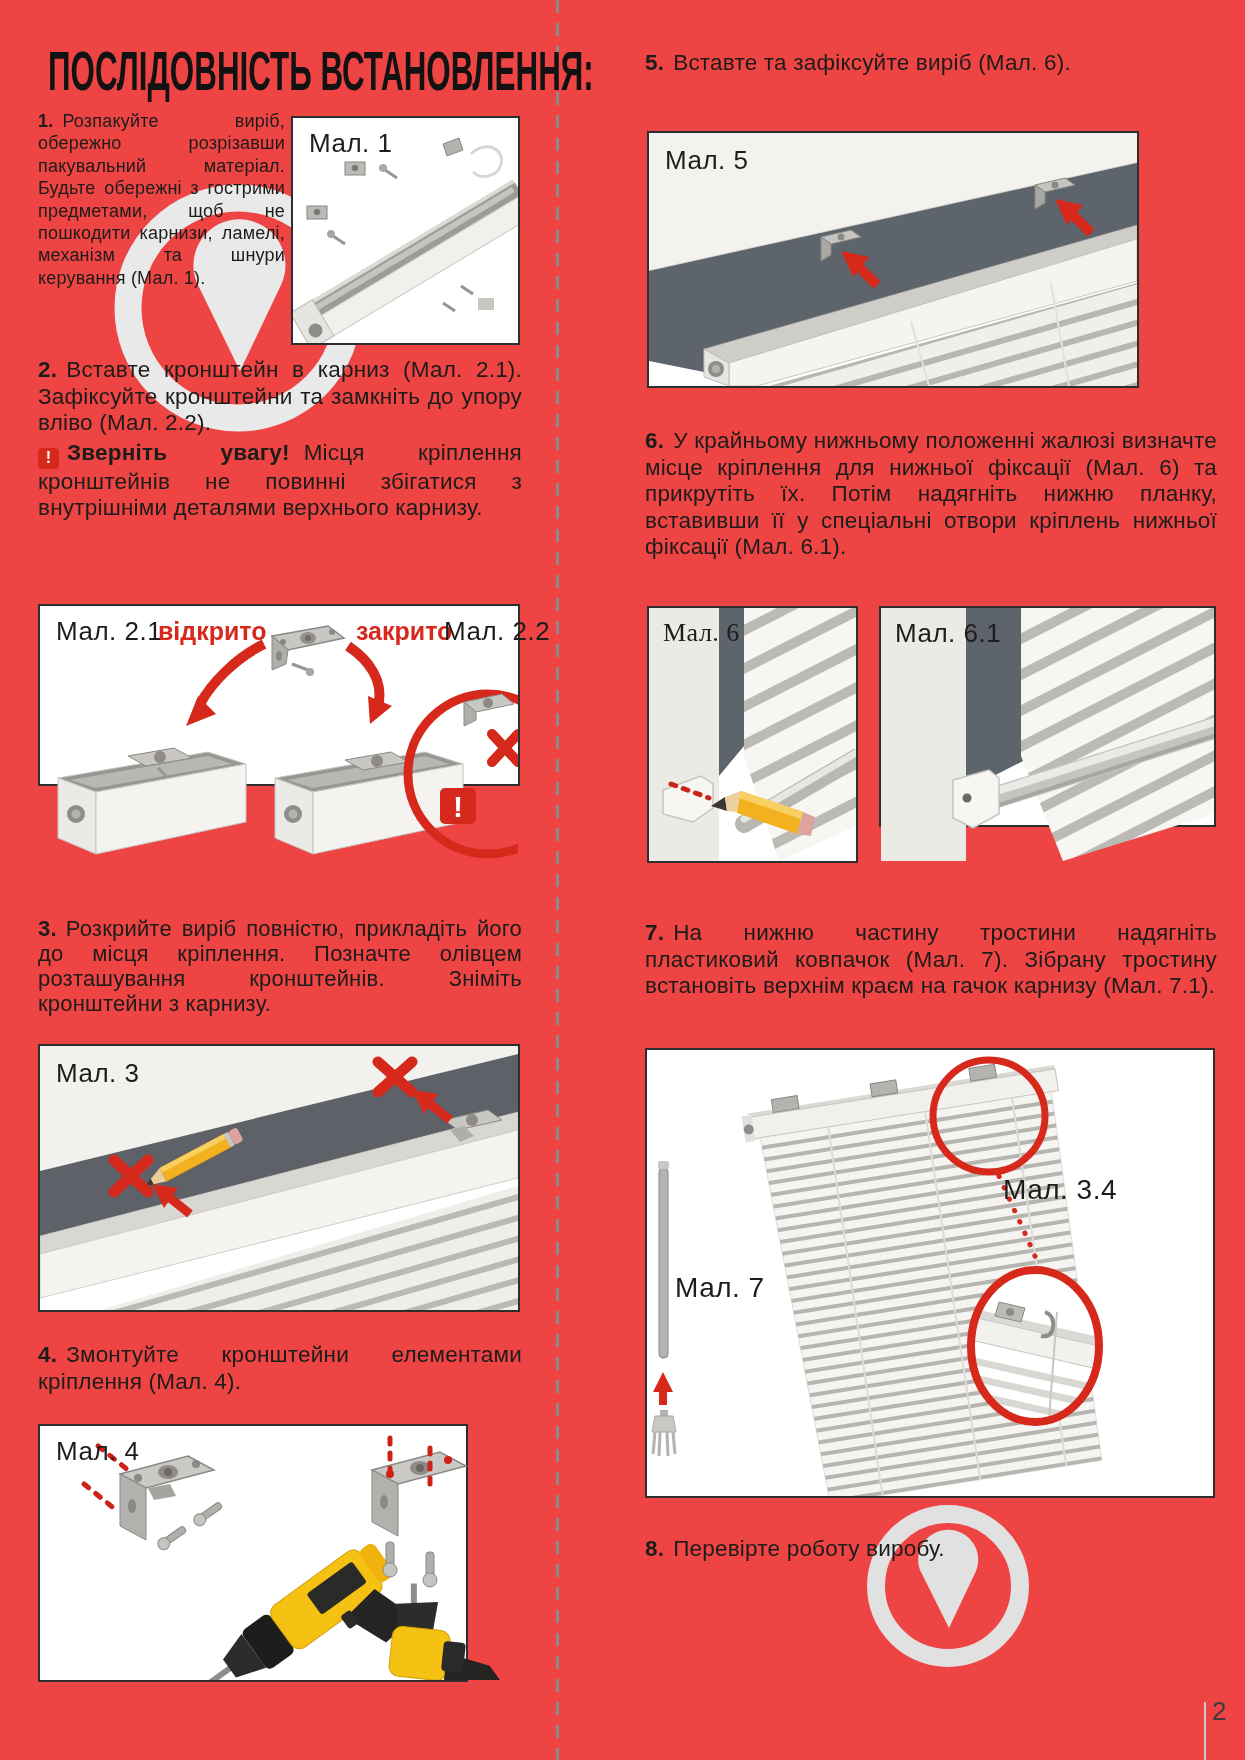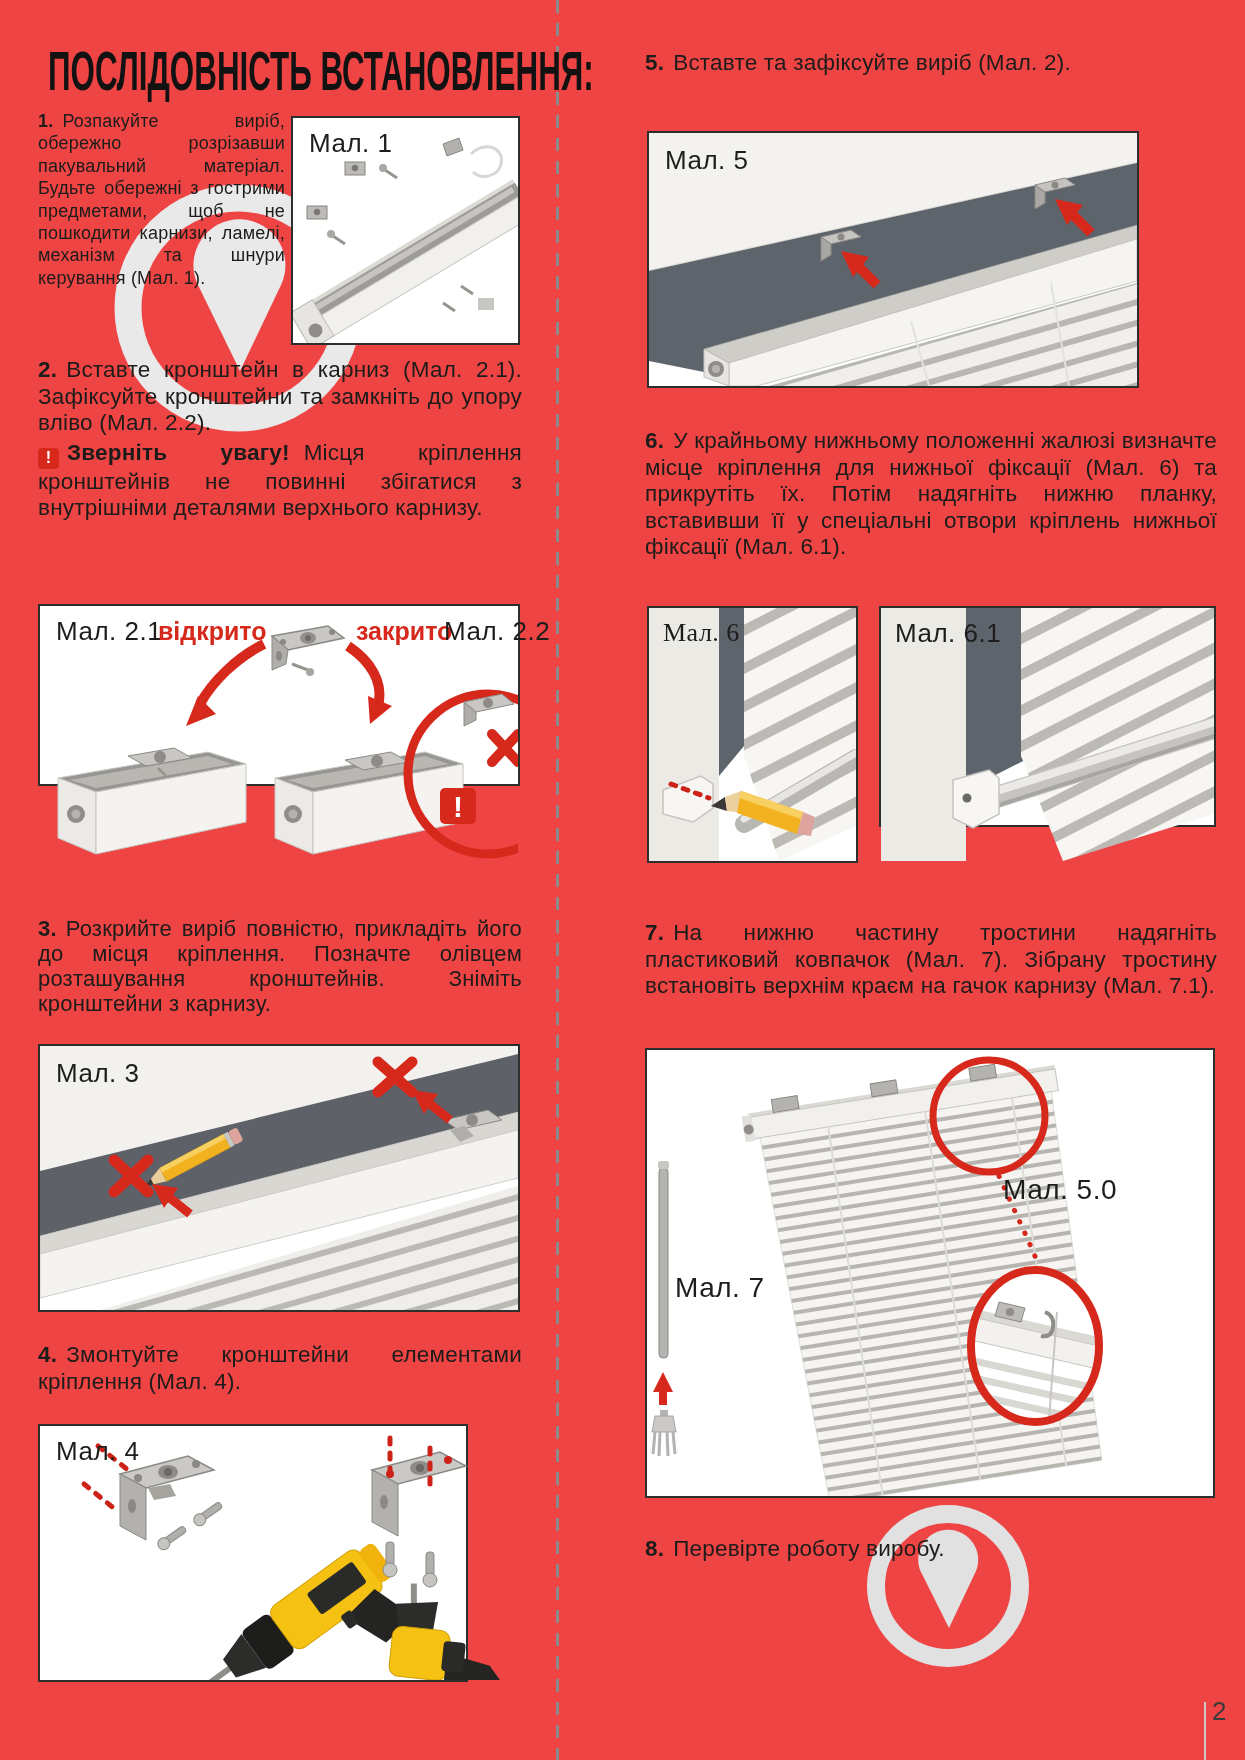--- a/index.html
+++ b/index.html
@@ -254,21 +254,21 @@
         <rect x="366" y="160" width="6" height="22" fill="#8f8d89" transform="rotate(-6 369 170)"></rect>
         <polygon points="352,182 394,176 392,204 358,208" fill="#2c2c2a"></polygon>
         <rect x="352" y="204" width="58" height="50" rx="10" fill="#f5c113" stroke="#cf9f05"></rect>
         <polygon points="408,226 452,234 470,254 408,254" fill="#242422"></polygon>
         <rect x="404" y="214" width="22" height="30" rx="4" fill="#2a2a28"></rect>
       </g>
     </svg>
   </div>
 
   <p class="step s-wide" style="left:645px;top:50px;width:570px;text-align:left;">
-    <b class="num">5.</b><span>Вставте та зафіксуйте виріб (Мал. 2).</span>
+    <b class="num">5.</b><span>Вставте та зафіксуйте виріб (Мал. 6).</span>
   </p>
 
   <div class="fig" style="left:647px;top:131px;width:492px;height:257px;padding-left:16px;">
     <div class="figlabel" style="left:16px;top:12px;">Мал. 5</div>
     <svg width="488" height="253" viewBox="0 0 488 253">
       <defs>
         <pattern id="p5" width="14" height="20" patternUnits="userSpaceOnUse" patternTransform="rotate(-16)">
           <rect width="14" height="20" fill="#f0efec"></rect>
             <rect y="14" width="14" height="6" fill="#b9b7b2"></rect>
         </pattern>
@@ -352,21 +352,21 @@
       <circle cx="86" cy="190" r="4.5" fill="#6b6965"></circle>
     </svg>
   </div>
 
   <p class="step s-wide" style="left:645px;top:920px;width:572px;">
     <b class="num">7.</b><span>На нижню частину тростини надягніть пластиковий ковпачок (Мал. 7). Зібрану тростину встановіть верхнім краєм на гачок карнизу (Мал. 7.1).</span>
   </p>
 
   <div class="fig" style="left:645px;top:1048px;width:570px;height:450px;">
     <div class="figlabel" style="left:28px;top:222px;font-size:28px;">Мал. 7</div>
-    <div class="figlabel" style="left:356px;top:124px;font-size:28px;">Мал. 5.0</div>
+    <div class="figlabel" style="left:356px;top:124px;font-size:28px;">Мал. 3.4</div>
     <svg width="566" height="446" viewBox="0 0 566 446">
       <defs>
         <pattern id="sl7" width="12" height="12" patternUnits="userSpaceOnUse">
           <rect width="12" height="12" fill="#f5f4f1"></rect>
             <rect y="8" width="12" height="4" fill="#b7b5b0"></rect>
         </pattern>
         <clipPath id="mg">
             <ellipse cx="388" cy="296" rx="64" ry="76"></ellipse>
           </clipPath>
       </defs>

